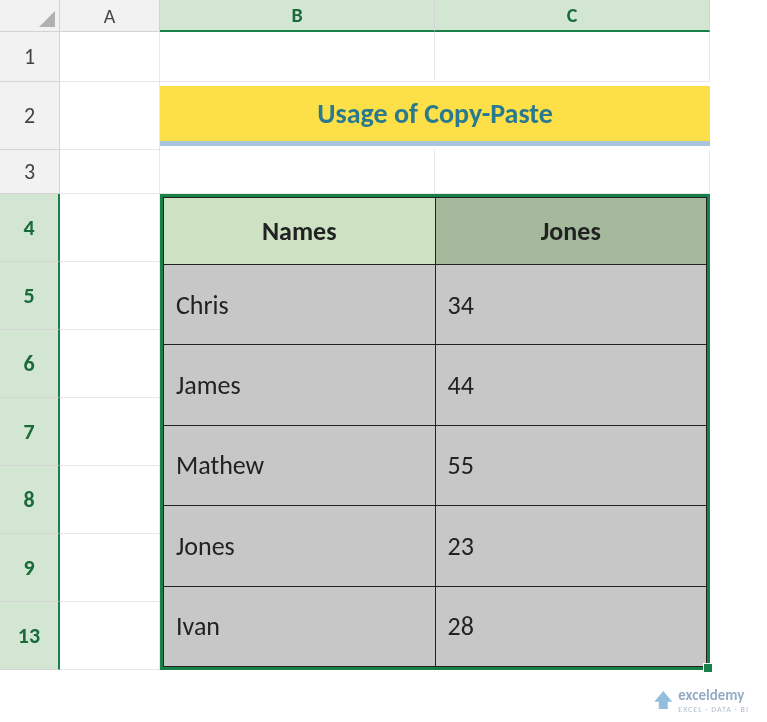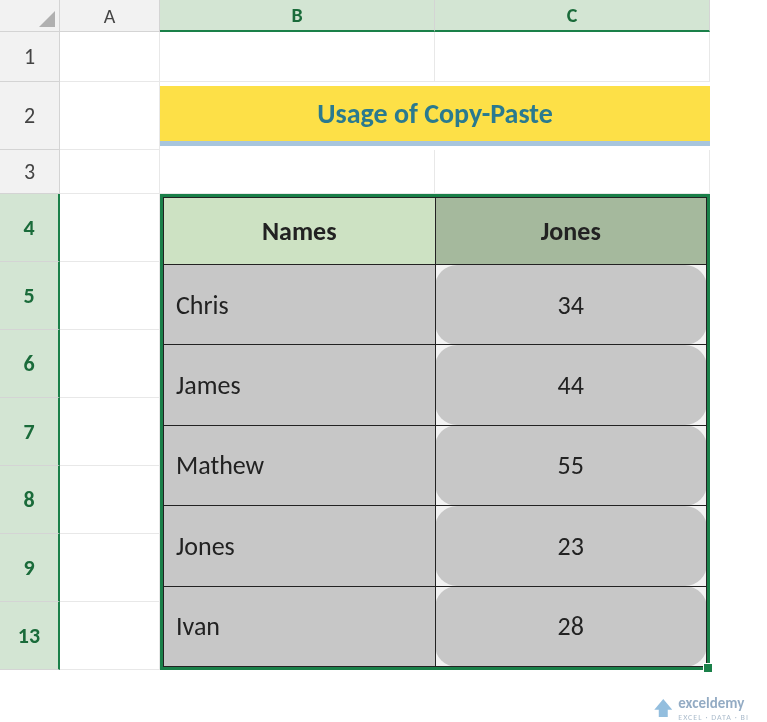--- a/index.html
+++ b/index.html
@@ -109,36 +109,36 @@
   .data-table th.col-ages { background: #a5b99d; }
   .data-table td {
     font-size: 26px;
     color: #222;
     padding: 0 12px;
     height: 66px;
     border: 1px solid #222;
     background: #c7c7c7;
   }
   .data-table td.name { text-align: left; }
-  .data-table td.age { text-align: center; border-radius: 22px; }
+  .data-table td.age { text-align: left; }
 
   .sel-handle {
     position: absolute;
     right: -6px;
     bottom: -6px;
     width: 10px;
     height: 10px;
     background: #1a8049;
     border: 1px solid #fff;
   }
 
   .watermark {
     position: absolute;
     right: 18px;
-    bottom: 0;
+    bottom: 8px;
     display: flex;
     align-items: center;
     gap: 6px;
     opacity: 0.5;
     color: #2a5a8a;
     font-size: 14px;
   }
   .watermark .logo {
     width: 18px; height: 18px;
     background: #2a7fbf;

